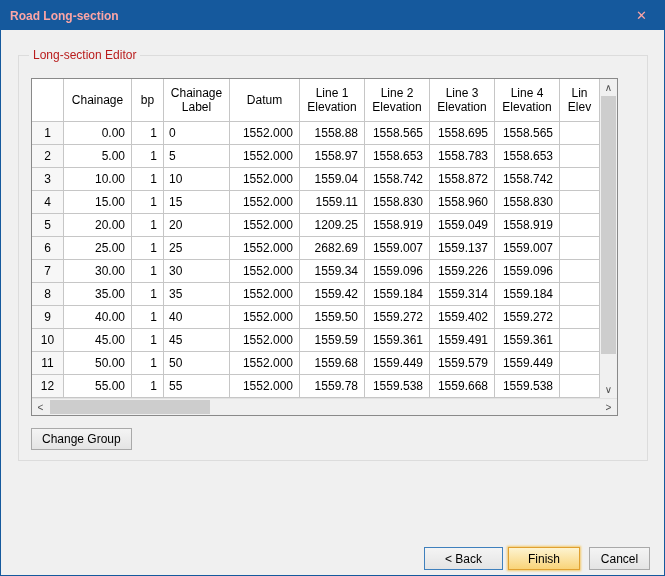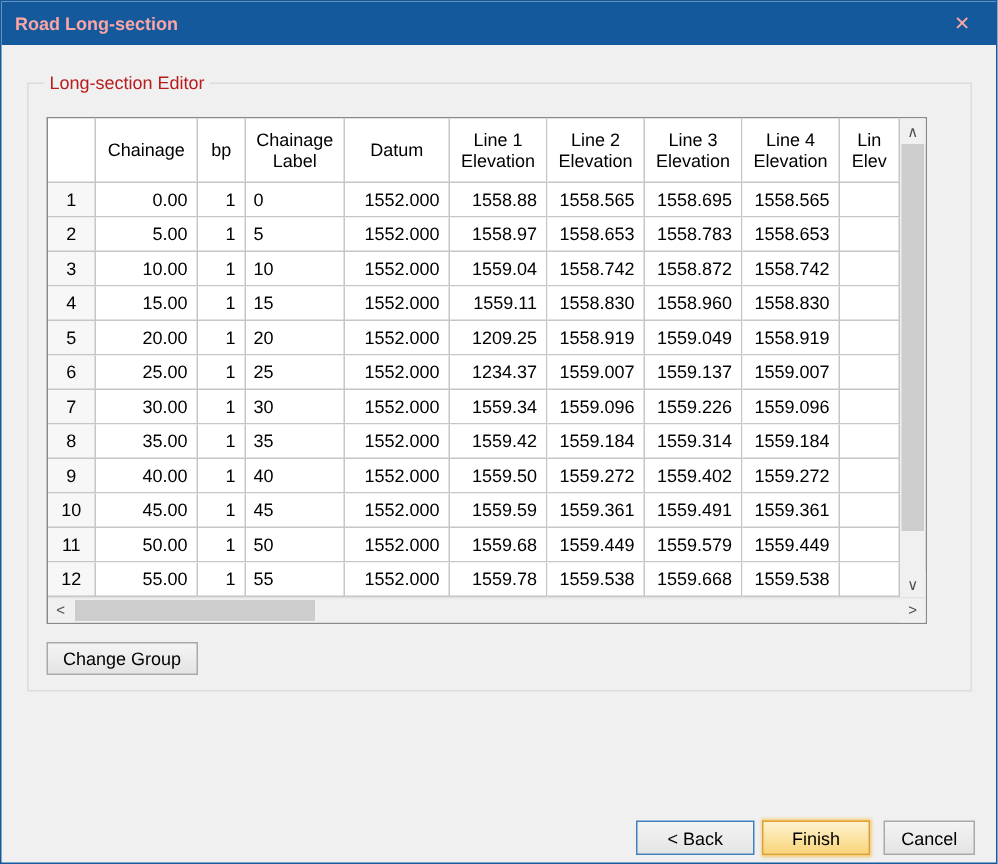--- a/index.html
+++ b/index.html
@@ -184,21 +184,21 @@
               <div class="gcell col7 ar">1559.049</div>
               <div class="gcell col8 ar">1558.919</div>
               <div class="gcell col9 al"></div>
             </div>
             <div class="grow">
               <div class="gcell col0 ac rowhdr">6</div>
               <div class="gcell col1 ar">25.00</div>
               <div class="gcell col2 ar">1</div>
               <div class="gcell col3 al">25</div>
               <div class="gcell col4 ar">1552.000</div>
-              <div class="gcell col5 ar">1234.37</div>
+              <div class="gcell col5 ar">2682.69</div>
               <div class="gcell col6 ar">1559.007</div>
               <div class="gcell col7 ar">1559.137</div>
               <div class="gcell col8 ar">1559.007</div>
               <div class="gcell col9 al"></div>
             </div>
             <div class="grow">
               <div class="gcell col0 ac rowhdr">7</div>
               <div class="gcell col1 ar">30.00</div>
               <div class="gcell col2 ar">1</div>
               <div class="gcell col3 al">30</div>

